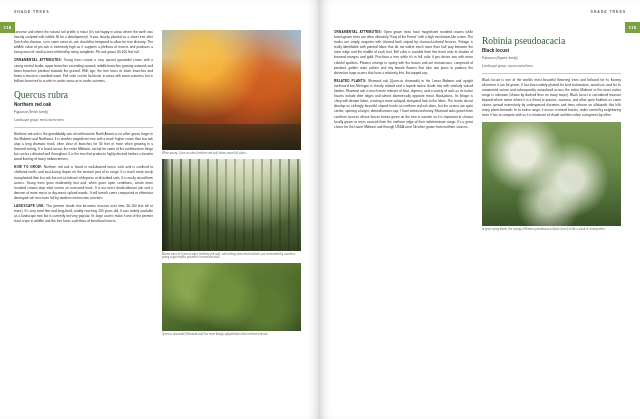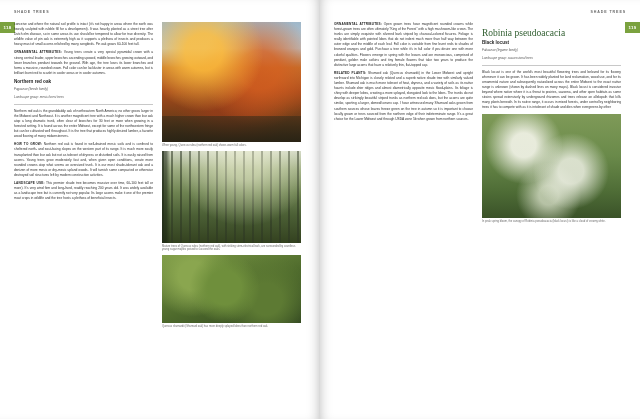--- a/index.html
+++ b/index.html
@@ -62,20 +62,21 @@
   .folio.right-folio { right: 0px; }
 
   .cols {
     display: flex;
     gap: 9px;
     margin-top: 4px;
   }
   .col {
     width: 139px;
     position: relative;
+    margin-top: 8px;
   }
 
   p.body {
     font-size: 3.25px;
     line-height: 5.1px;
     text-align: justify;
     color: #2e2e2e;
     margin: 0 0 3px 0;
     hyphens: auto;
   }
@@ -189,20 +190,21 @@
     <div class="folio left-folio">118</div>
 
     <div class="cols">
 
       <div class="col">
         <p class="body">conceive and where the natural soil profile is intact (it's not happy in areas where the earth was heavily sculpted with rubble fill for a development). It was heavily planted as a street tree after Dutch elm disease, so in some areas its use should be tempered to allow for true diversity. The wildlife value of pin oak is extremely high as it supports a plethora of insects and produces a heavy mast of small acorns relished by many songbirds. Pin oak grows 60-100 feet tall.</p>
         <p class="body">
           <span class="runin">ORNAMENTAL ATTRIBUTES:</span><span> Young trees create a very special pyramidal crown with a strong central leader, upper branches ascending upward, middle branches growing outward, and lower branches pendant towards the ground. With age, the tree loses its lower branches and forms a massive, rounded crown. Fall color can be lackluster in areas with warm autumns, but is brilliant burnt red to scarlet in cooler areas or in cooler autumns.</span>
         </p>
 
+        <h2 class="species">Quercus rubra</h2>
         <div class="common-name">Northern red oak</div>
         <div class="meta">Fagaceae (beech family)</div>
         <div class="meta">Landscape group: mesic forest trees</div>
         <div class="rule"></div>
 
         <p class="body">Northern red oak is the granddaddy oak of northeastern North America; no other grows larger in the Midwest and Northeast. It is another magnificent tree with a much higher crown than bur oak atop a long dramatic trunk, often clear of branches for 30 feet or more when growing in a forested setting. It is found across the entire Midwest, except for some of the northwestern fringe but can be cultivated well throughout. It is the tree that produces highly desired lumber, a favorite wood flooring of many midwesterners.</p>
         <p class="body">
           <span class="runin">HOW TO GROW:</span><span> Northern red oak is found in well-drained mesic soils and is confined to sheltered north- and east-facing slopes on the western part of its range. It is much more easily transplanted than bur oak but not as tolerant of dryness or disturbed soils. It is easily raised from acorns. Young trees grow moderately fast and, when given open conditions, create more rounded crowns atop what seems an oversized trunk. It is our most shade-tolerant oak and a denizen of more mesic or dry-mesic upland woods. It will tarnish some compacted or otherwise destroyed soil structures left by modern construction activities.</span>
         </p>
         <p class="body">

